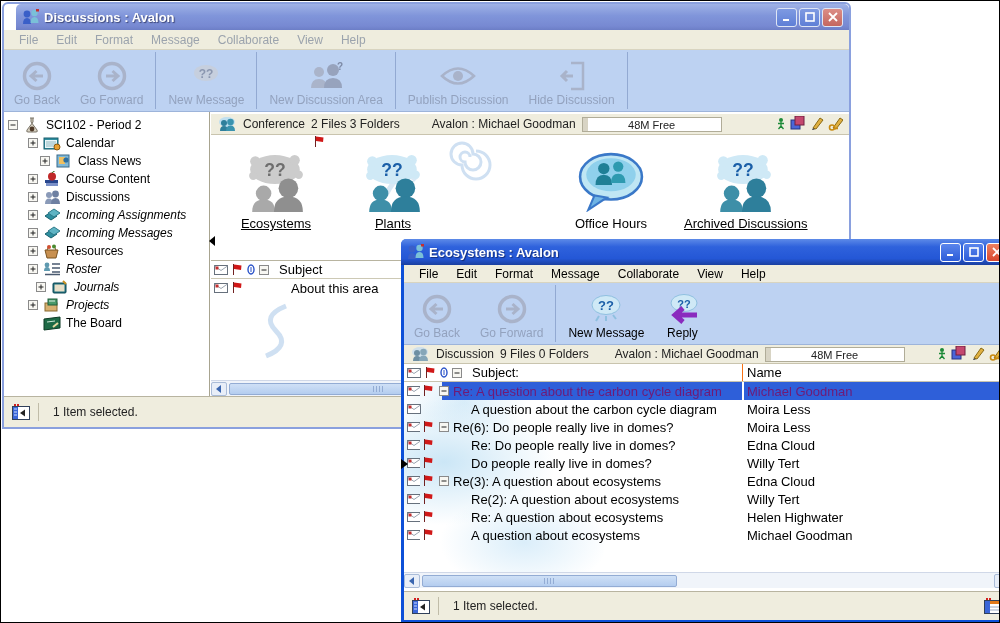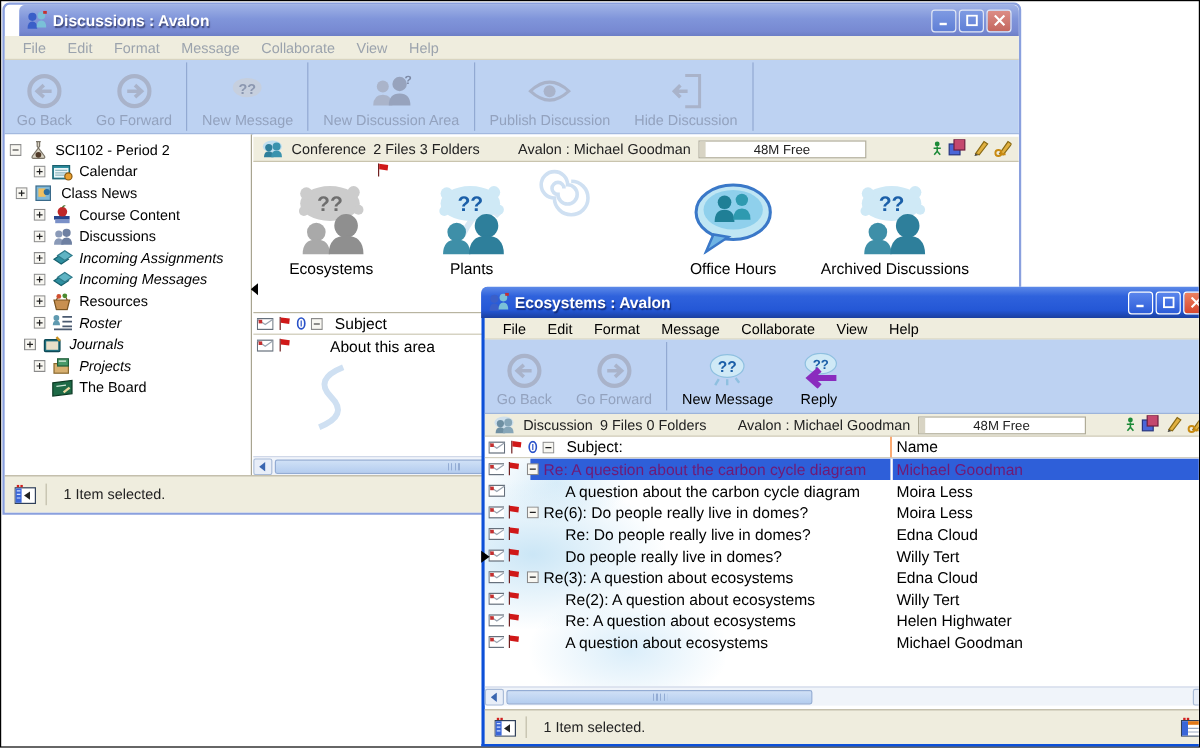--- a/index.html
+++ b/index.html
@@ -66,29 +66,29 @@
     border:5px solid transparent; border-right:6px solid #000; z-index:2; }
 
   .rpanel { position:absolute; left:207px; top:108px; right:0; bottom:31px;
     background:#fff; overflow:hidden; }
   .rpanel .infobar { position:absolute; left:0; top:2px; right:0; height:21px; }
   .deskarea { position:absolute; left:0; top:23px; right:0; height:125px;
     background:#fff; overflow:hidden; }
   .ditem { position:absolute; width:120px; text-align:center; }
   .dicon  { height:72px; display:flex; align-items:flex-end; justify-content:center; position:relative; }
   .dlabel { font-size:13px; margin-top:4px; color:#000; white-space:nowrap; }
-  .dlabel.u { }
+  .dlabel.u { text-decoration:underline; }
 
   .subjpanel { position:absolute; left:0; top:148px; right:0; bottom:0;
     background:#fff; border-top:1px solid #b8b4a0; }
   .subjhead { display:flex; align-items:center; height:18px;
     border-bottom:1px solid #cdc9b5; font-size:13px; padding-left:3px; gap:4px; }
   .subjrow { display:flex; align-items:center; height:18px; font-size:13px;
     padding-left:3px; gap:4px; }
-  .subjrow .lbl { margin-left:28px; }
+  .subjrow .lbl { margin-left:44px; }
   .hscroll { position:absolute; left:0; bottom:0; height:16px; background:#f0f4fa;
     display:flex; align-items:center; border-top:1px solid #d0d8e8; }
   .sarrow { width:16px; height:14px; background:#e8eef8; border:1px solid #aabcd8;
     border-radius:2px; display:flex; align-items:center; justify-content:center; }
   .sthumb { height:12px; background:linear-gradient(180deg,#cfe0f6,#b4cdef);
     border:1px solid #93acd4; border-radius:2px; margin-left:2px; position:relative; }
   .sthumb .grip { position:absolute; top:2px; bottom:2px; left:50%; width:12px;
     margin-left:-6px; background:repeating-linear-gradient(90deg,#93acd4 0 1px,transparent 1px 3px); }
   .w1 .statusbar { bottom:0; height:31px; }
 
@@ -359,21 +359,21 @@
           </svg>
         <svg class="tico16" viewBox="0 0 18 16">
           <rect x="1" y="3" width="14" height="11" fill="#2e8fa0" stroke="#1a5f6e"></rect>
           <rect x="2" y="5" width="12" height="8" fill="#eaf6f8"></rect>
           <path d="M3,7 h10 M3,9 h10 M3,11 h10" stroke="#8fb8c0"></path>
           <circle cx="14" cy="12" r="3" fill="#e8a030" stroke="#8a5a10"></circle>
           </svg>
         <span>Calendar</span>
       </div>
 
-      <div class="trow" style="padding-left:9px">
+      <div class="trow" style="padding-left:36px">
         <svg class="expsvg" width="10" height="10">
             <use href="#boxplus"></use>
           </svg>
         <svg class="tico16" viewBox="0 0 18 16">
           <rect x="2" y="2" width="12" height="12" fill="#7fb8d8" stroke="#3a6a8a"></rect>
           <rect x="4" y="4" width="6" height="7" fill="#f0c060"></rect>
           <circle cx="11" cy="7" r="2.6" fill="#2e6fa0"></circle>
           </svg>
         <span>Class News</span>
       </div>
@@ -444,21 +444,21 @@
             <use href="#boxplus"></use>
           </svg>
         <svg class="tico16" viewBox="0 0 18 16">
           <circle cx="4" cy="4" r="2.4" fill="#5f9ab0"></circle>
             <path d="M1,10 q0,-4 3,-4 q3,0 3,4 Z" fill="#5f9ab0"></path>
           <path d="M9,3 h8 M9,7 h8 M9,11 h8 M2,13.5 h15" stroke="#4a5a70" stroke-width="1.4"></path>
           </svg>
         <span>Roster</span>
       </div>
 
-      <div class="trow ital" style="padding-left:16px">
+      <div class="trow ital" style="padding-left:32px">
         <svg class="expsvg" width="10" height="10">
             <use href="#boxplus"></use>
           </svg>
         <svg class="tico16" viewBox="0 0 18 16">
           <rect x="2" y="4" width="13" height="10" rx="1" fill="#1f6f7e" stroke="#0e4a56"></rect>
           <rect x="3.5" y="5.5" width="10" height="7" fill="#e8dfc8"></rect>
           <path d="M12,2 l3,3" stroke="#c89020" stroke-width="2"></path>
           </svg>
         <span>Journals</span>
       </div>

